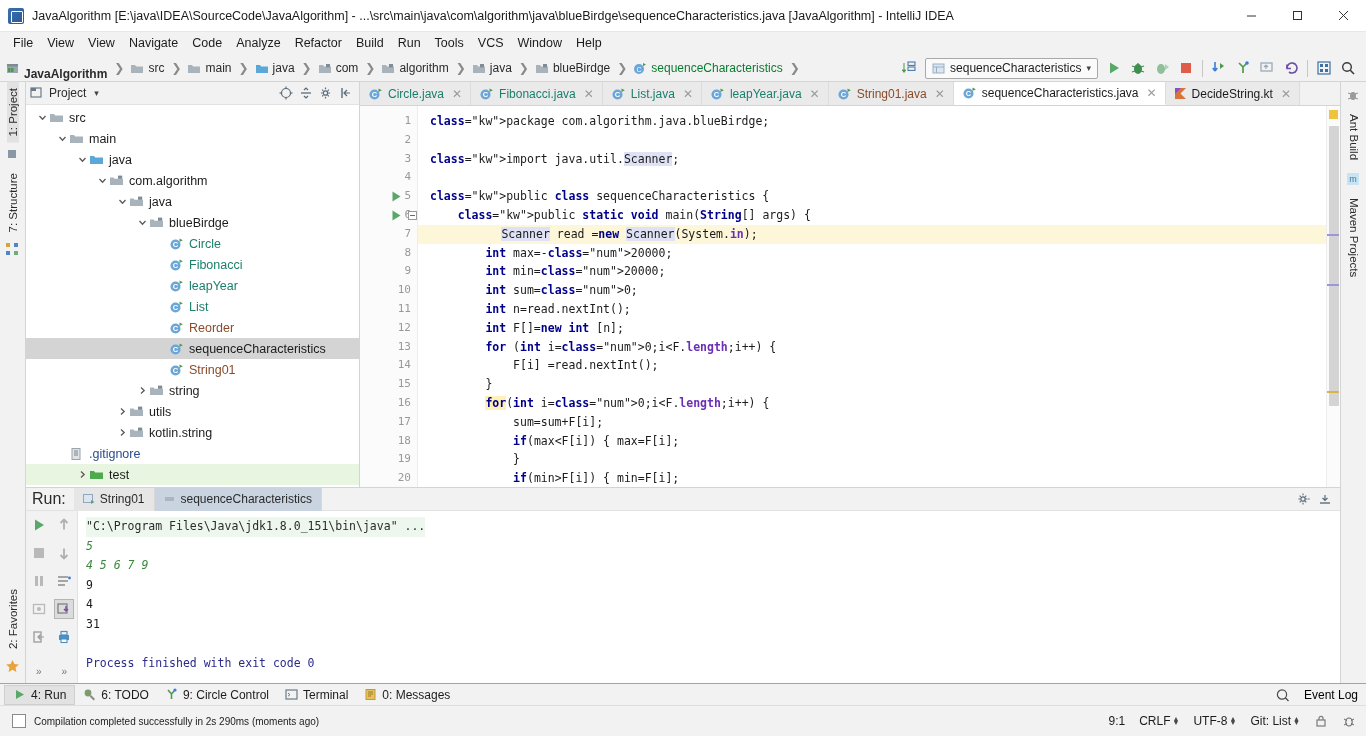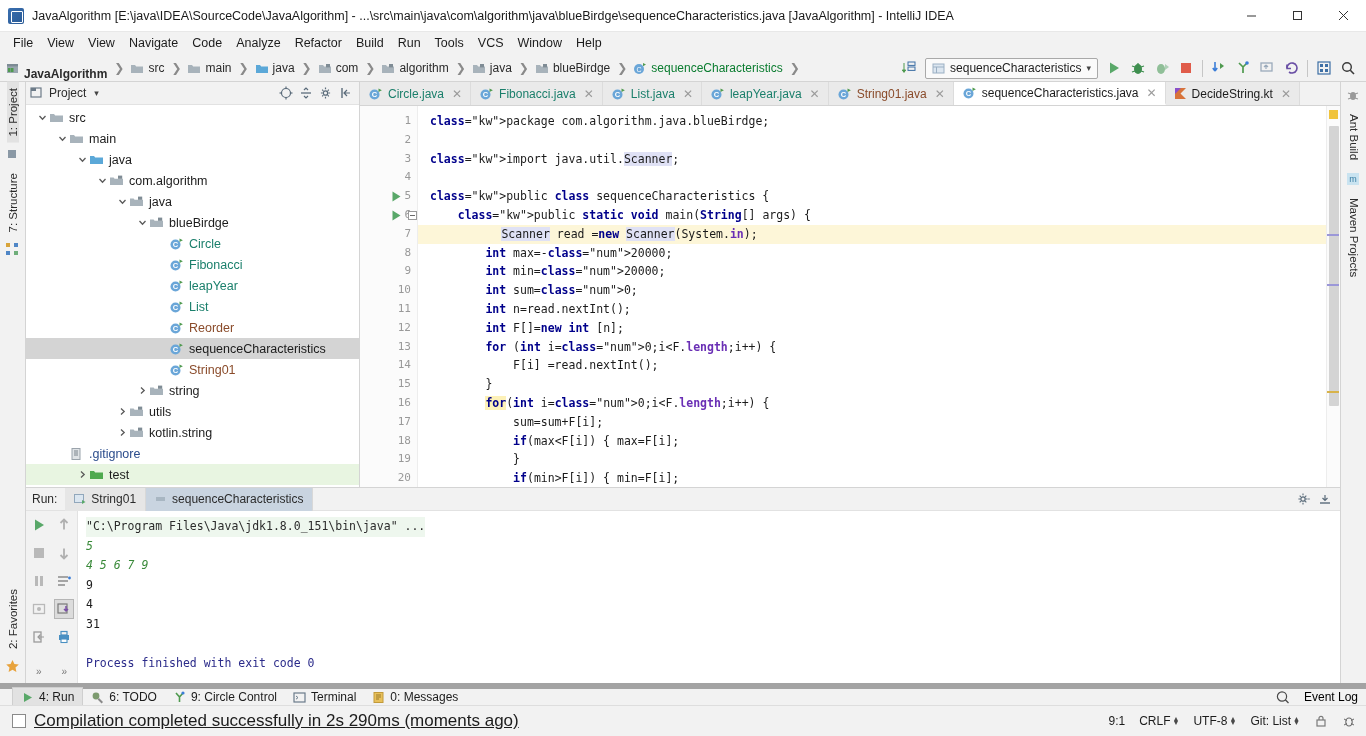--- a/index.html
+++ b/index.html
@@ -136,45 +136,45 @@
 
   .crumbbar { height:20px; background:#f7f7f7; border-top:1px solid #e4e4e4; display:flex; align-items:center; padding-left:14px; font-size:12px; color:#6a6a6a; }
   .crumbbar .sep { margin:0 7px; color:#a0a0a0; }
 
   
   .rightstrip { width:26px; background:#f2f2f2; border-left:1px solid #d4d4d4; display:flex; flex-direction:column; align-items:center; }
 
   
   .runwin { position:absolute; left:26px; right:26px; bottom:53px; height:196px; background:#fff; border-top:1px solid #d4d4d4; display:flex; flex-direction:column; }
   .runhead { height:23px; background:#f2f2f2; display:flex; align-items:center; padding-left:6px; border-bottom:1px solid #e2e2e2; }
-  .runhead .lab { font-size:12px; color:#2b2b2b; margin-right:8px; }
+  .runhead .lab { font-size:16px; color:#2b2b2b; margin-right:8px; }
   .rtab { display:flex; align-items:center; gap:5px; height:23px; padding:0 9px; font-size:12px; color:#2b2b2b; background:#e6e6e6; border-right:1px solid #d8d8d8; cursor:default;}
   .rtab.active { background:#c9d4e0; }
   .runhead .right { margin-left:auto; display:flex; align-items:center; gap:3px; padding-right:6px; }
 
   .runbody { flex:1; display:flex; min-height:0; }
   .runtools { width:52px; background:#f2f2f2; display:flex; border-right:1px solid #e2e2e2; }
   .runtools .colx { width:26px; display:flex; flex-direction:column; align-items:center; padding-top:4px; gap:8px; }
   .rt-btn { width:20px; height:20px; display:flex; align-items:center; justify-content:center; }
   .rt-btn.pressed { background:#dcdcdc; border:1px solid #b5b5b5; }
   .console { flex:1; padding:6px 0 0 8px; font-family:"DejaVu Sans Mono", monospace; font-size:11.5px; line-height:19.5px; overflow:hidden; background:#fff; }
   .cline { white-space:pre; }
   .cline.cmd { color:#2b2b2b; background:#eef7ee; display:inline-block; }
   .cline.inp { color:#3a8a3a; font-style:italic; }
   .cline.out { color:#1b1b1b; }
   .cline.fin { color:#2b2b8a; }
 
   
-  .toolwin-bar { position:absolute; left:0; right:0; bottom:31px; height:22px; background:#f2f2f2; display:flex; align-items:center; border-top:6px solid #a3a3a3; padding-left:12px; }
+  .toolwin-bar { position:absolute; left:0; right:0; bottom:31px; height:22px; background:#f2f2f2; display:flex; align-items:center; border-top:1px solid #a3a3a3; padding-left:4px; }
   .tw-item { display:flex; align-items:center; gap:5px; font-size:12px; color:#1c1c1c; padding:2px 8px; cursor:default; }
   .tw-item.active { background:#e2e2e2; border:1px solid #cfcfcf; }
   .tw-right { margin-left:auto; display:flex; align-items:center; gap:14px; padding-right:8px; }
 
   .statusbar { position:absolute; left:0; right:0; bottom:0; height:31px; background:#f2f2f2; display:flex; align-items:center; padding-left:12px; border-top:1px solid #dedede; }
-  .status-msg { font-size:17px; color:#1c1c1c;text-decoration:underline; }
+  .status-msg { font-size:10px; color:#1c1c1c; }
   .status-ico { width:14px; height:14px; margin-right:8px; border:1px solid #8a8a8a; background:#fff; flex:none;}
   .status-right { margin-left:auto; display:flex; align-items:center; gap:14px; padding-right:10px; font-size:12px; color:#1c1c1c; }
   .status-right .cell { display:flex; align-items:center; gap:2px; cursor:default; }
   .ud { display:inline-flex; flex-direction:column; line-height:4px; font-size:7px; color:#4a4a4a; }
 
   svg { display:block; }
 </style>
 </head>
 <body>
 

